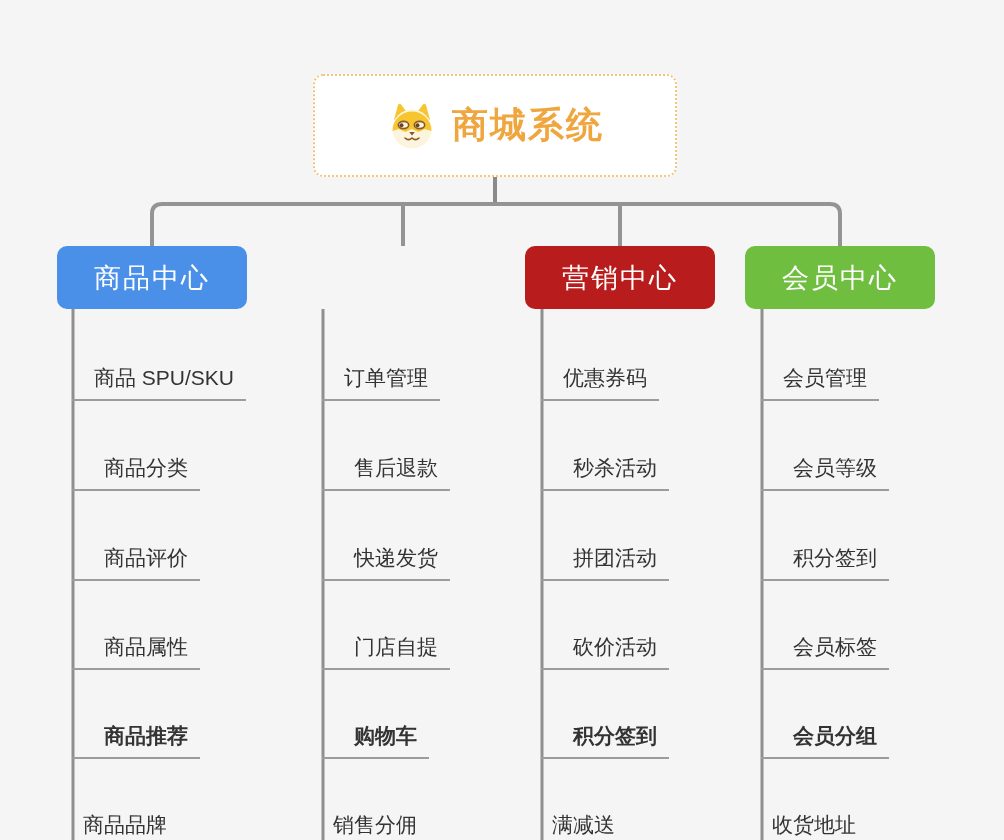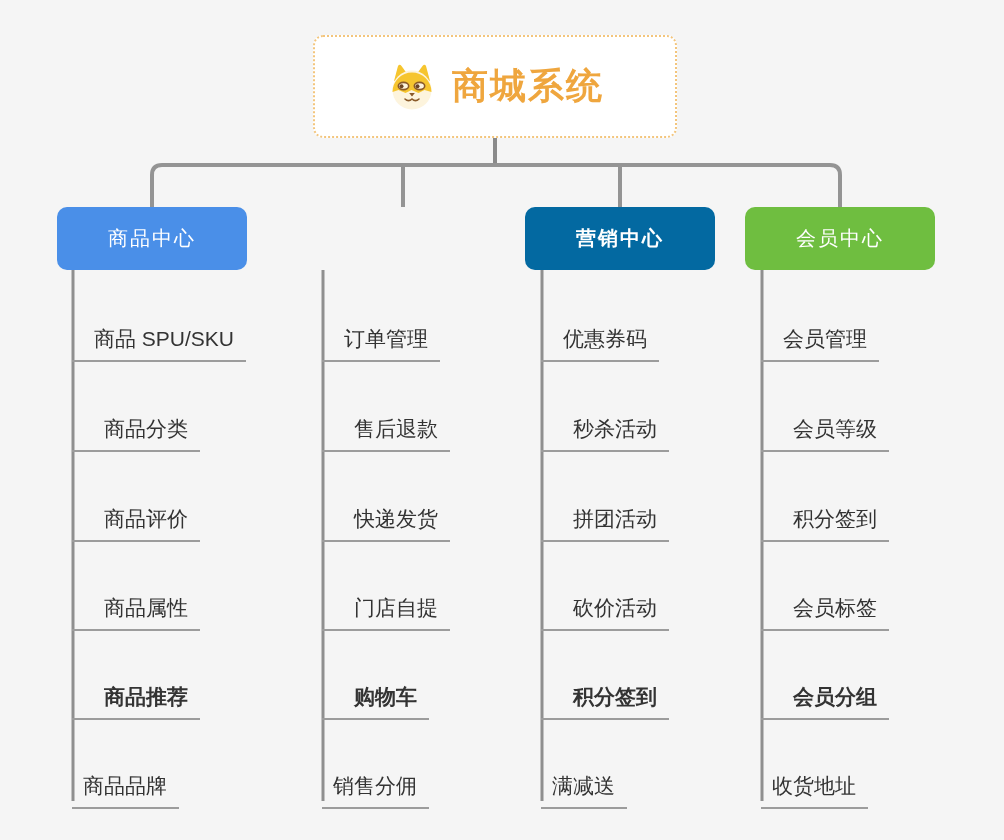--- a/index.html
+++ b/index.html
@@ -1,40 +1,40 @@
 <!DOCTYPE html>
 <html><head>
 <meta charset="utf-8">
 <style>
   html,body{margin:0;padding:0;}
   body{
     width:1004px;height:840px;position:relative;overflow:hidden;
     background:#f5f5f5;
     font-family:"Liberation Sans","DejaVu Sans",sans-serif;
   }
-  .stage{position:absolute;inset:0;}
+  .stage{position:absolute;inset:0;margin-top:39px;}
   
   .connectors{position:absolute;left:0;top:0;width:1004px;height:840px;pointer-events:none;}
   
   .root-node{
     position:absolute;left:313px;top:35px;width:364px;height:103px;
     background:#ffffff;border:2px dotted #f3c57c;border-radius:10px;
     box-sizing:border-box;
     display:flex;align-items:center;justify-content:center;gap:14px;
     cursor:pointer;
   }
   .root-title{
     font-size:36px;font-weight:bold;color:#efa63e;letter-spacing:2px;
   }
   .dog{width:52px;height:48px;flex:0 0 auto;}
   
   .branch-node{
     position:absolute;top:207px;width:190px;height:63px;border-radius:10px;
     display:flex;align-items:center;justify-content:center;
-    color:#ffffff;font-size:20px;letter-spacing:2px;cursor:pointer;
+    color:#ffffff;font-size:27px;letter-spacing:2px;cursor:pointer;
   }
   .branch-0{left:57px;}
   .branch-1{left:308px;}
   .branch-2{left:525px;}
   .branch-3{left:745px;}
   
   .leaf-col{position:absolute;top:270px;width:270px;height:540px;}
   .col-0{left:72px;}
   .col-1{left:322px;}
   .col-2{left:541px;}
@@ -91,21 +91,21 @@
       <path d="M23.2,30 h5.6 l-2.3,3 q-0.5,0.6 -1,0 z" fill="#8a5a2a"></path>
 
       <path d="M19,36 q3.5,3.4 7,0 q3.5,3.4 7,0" stroke="#8a5a2a" stroke-width="1.6" fill="none" stroke-linecap="round"></path>
     </svg>
     <span class="root-title">商城系统</span>
   </div>
 
   <div class="branch-node branch-0" style="background: rgb(74, 143, 232);">
     <span>商品中心</span>
   </div>
-  <div class="branch-node branch-2" style="background: #0369a1; font-weight: bold;">
+  <div class="branch-node branch-2" style="background: #b91c1c;">
     <span>营销中心</span>
   </div>
   <div class="branch-node branch-3" style="background: rgb(111, 190, 64); text-align: center;">
     <span>会员中心</span>
   </div>
 
   <div class="leaf-col col-0">
     <div class="leaf">商品 SPU/SKU</div>
     <div class="leaf">商品分类</div>
     <div class="leaf">商品评价</div>

